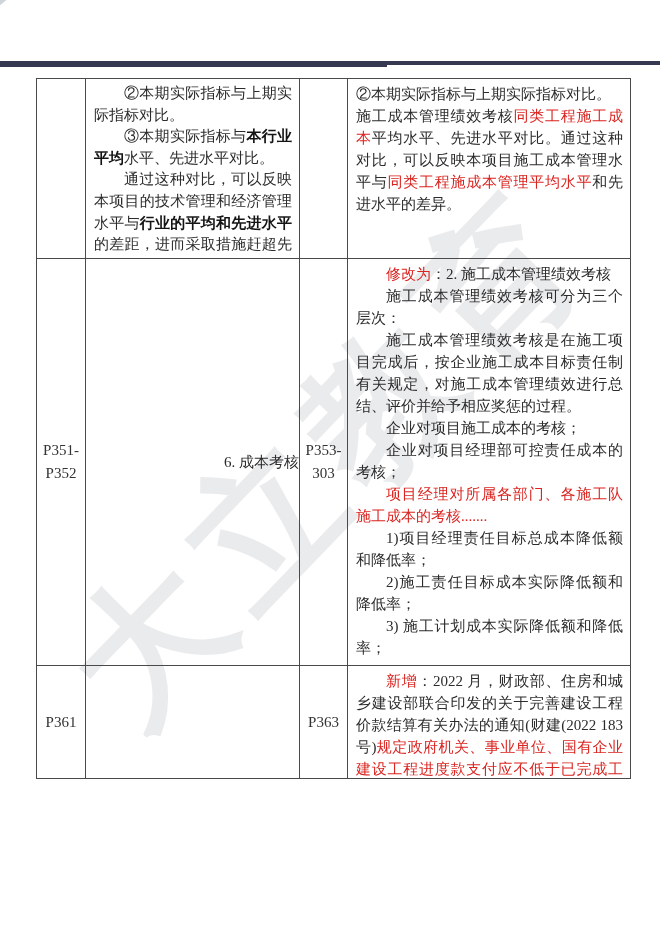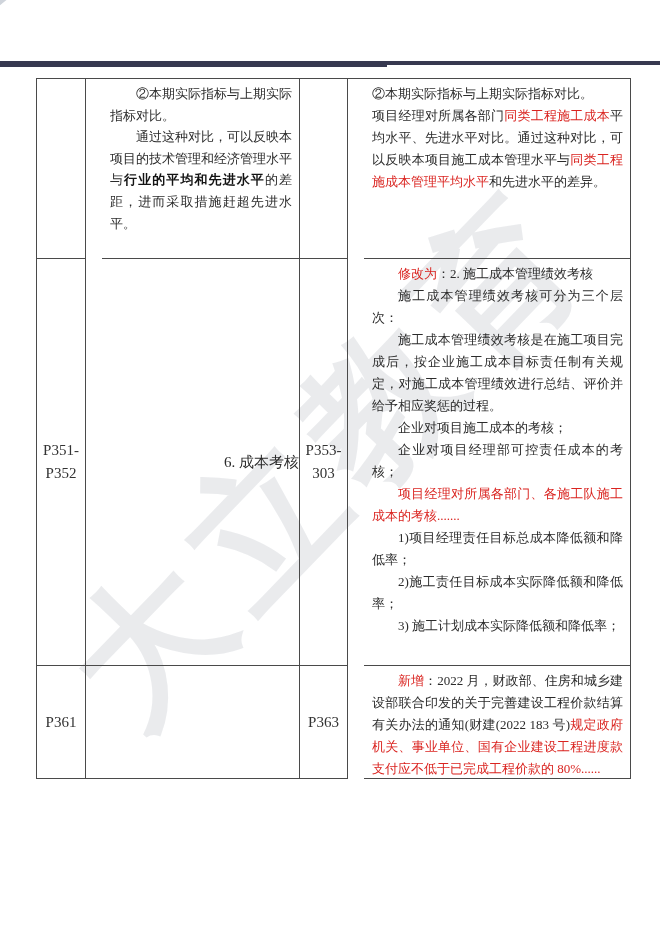--- a/index.html
+++ b/index.html
@@ -30,21 +30,21 @@
     grid-template-columns:49px 214px 48px 283px;
     grid-template-rows:180px 407px 113px;
     border-top:1.5px solid var(--table-border,#4a4a4a);
     border-left:1.5px solid var(--table-border,#4a4a4a);
   }
   .cell{
     border-right:1.5px solid var(--table-border,#4a4a4a);
     border-bottom:1.5px solid var(--table-border,#4a4a4a);
     box-sizing:border-box;overflow:hidden;background:transparent;
   }
-  .content{padding:4px 7px 3px 8px;font-size:13px;line-height:22px;color:var(--text,#2b2b2b);text-align:justify;margin-left:16px;}
+  .content{padding:4px 7px 3px 8px;font-size:15px;line-height:22px;color:var(--text,#2b2b2b);text-align:justify;}
   .old-content{line-height:21.6px;}
   .para{margin:0;}
   .para.indent{text-indent:2em;}
   .seg-n{color:var(--text,#2b2b2b);}
   .seg-b{color:#141414;font-weight:700;}
   .seg-r{color:var(--accent-red,#da2420);font-weight:400;}
   .vcenter{display:flex;flex-direction:column;align-items:center;justify-content:center;
     font-size:15px;line-height:23px;color:#333;}
   .topic{display:flex;align-items:center;padding-left:31px;font-size:15px;color:var(--text,#2b2b2b);justify-content:flex-end;}
 </style>
@@ -57,26 +57,27 @@
   <div class="bar-left"></div>
   <div class="bar-right"></div>
 
   <div class="watermark">大立教育</div>
 
   <div class="tbl">
 
     <div class="cell vcenter"></div>
     <div class="cell content old-content">
         <p class="para indent"><span class="seg-n">②本期实际指标与上期实际指标对比。</span></p>
+        <p class="para indent"><span class="seg-n">③本期实际指标与</span><span class="seg-b">本行业平均</span><span class="seg-n">水平、先进水平对比。</span></p>
         <p class="para indent"><span class="seg-n">通过这种对比，可以反映本项目的技术管理和经济管理水平与</span><span class="seg-b">行业的平均和先进水平</span><span class="seg-n">的差距，进而采取措施赶超先进水平。</span></p>
       </div>
     <div class="cell vcenter"></div>
     <div class="cell content">
         <p class="para"><span class="seg-n">②本期实际指标与上期实际指标对比。</span></p>
-        <p class="para"><span class="seg-n">项目经理对所属各部门</span><span class="seg-r">同类工程施工成本</span><span class="seg-n">平均水平、先进水平对比。通过这种对比，可以反映本项目施工成本管理水平与</span><span class="seg-r">同类工程施成本管理平均水平</span><span class="seg-n">和先进水平的差异。</span></p>
+        <p class="para"><span class="seg-n">施工成本管理绩效考核</span><span class="seg-r">同类工程施工成本</span><span class="seg-n">平均水平、先进水平对比。通过这种对比，可以反映本项目施工成本管理水平与</span><span class="seg-r">同类工程施成本管理平均水平</span><span class="seg-n">和先进水平的差异。</span></p>
       </div>
 
     <div class="cell vcenter">
         <div>P351-</div>
         <div>P352</div>
       </div>
     <div class="cell topic">
       <span>6. 成本考核</span>
     </div>
     <div class="cell vcenter">

